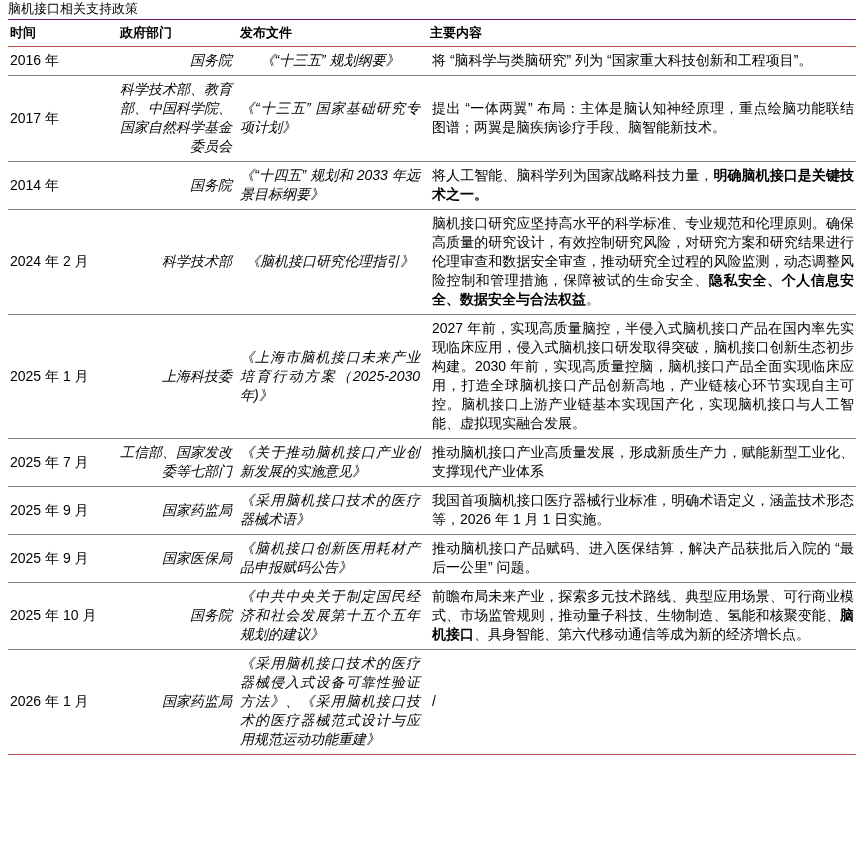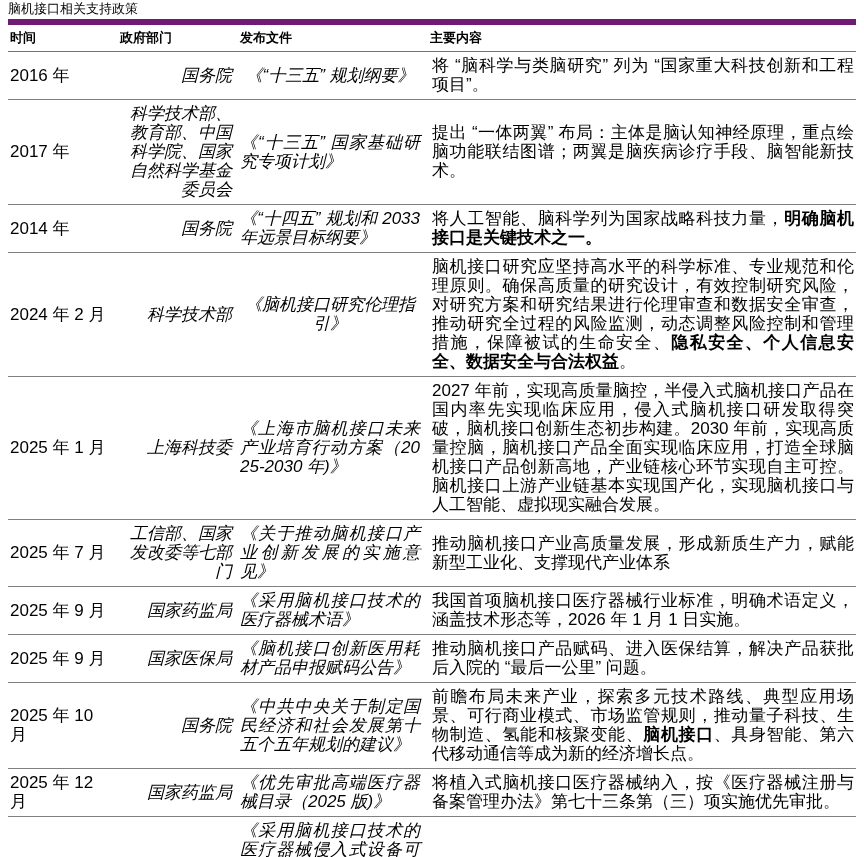--- a/index.html
+++ b/index.html
@@ -32,35 +32,35 @@
     border-collapse: collapse;
     table-layout: fixed;
     font-size: 12.5px;
   }
   table.policy col.c-time  { width: 110px; }
   table.policy col.c-dept  { width: 120px; }
   table.policy col.c-doc   { width: 190px; }
   table.policy col.c-main  { width: 428px; }
 
   thead tr.head-row th {
-    border-top: 6px solid #701a75;
+    border-top: 1px solid #701a75;
     border-bottom: 1px solid #c0504d;
     font-weight: bold;
     font-size: 13px;
     text-align: left;
     padding: 4px 4px 4px 2px;
     vertical-align: middle;
     line-height: 18px;
   }
   tbody tr td {
     border-bottom: 1px solid #808080;
     padding: 4px 6px 5px 2px;
     vertical-align: middle;
     line-height: 19px;
-    font-size: 17px;
+    font-size: 14px;
     word-break: break-all;
   }
   tbody tr:first-child td { border-top: none; }
   tbody tr.last-row td { border-bottom: 1.5px solid #c0504d; }
 
   td.cell-time  { text-align: left; padding-left: 2px; }
   td.cell-dept  { text-align: right; padding-left: 2px; font-style: italic; }
   td.cell-doc   { text-align: justify; text-align-last: left; padding-left: 2px; padding-right: 8px; font-style: italic;}
   td.cell-doc.center { text-align: center; text-align-last: center; }
   td.cell-main  { text-align: justify; text-align-last: left; padding-left: 4px; padding-right: 2px; }
@@ -142,26 +142,20 @@
           <td class="cell-dept">国家医保局</td>
           <td class="cell-doc">《脑机接口创新医用耗材产品申报赋码公告》</td>
           <td class="cell-main">推动脑机接口产品赋码、进入医保结算，解决产品获批后入院的 “最后一公里” 问题。</td>
         </tr>
         <tr>
           <td class="cell-time">2025 年 10 月</td>
           <td class="cell-dept">国务院</td>
           <td class="cell-doc">《中共中央关于制定国民经济和社会发展第十五个五年规划的建议》</td>
           <td class="cell-main"><span>前瞻布局未来产业，探索多元技术路线、典型应用场景、可行商业模式、市场监管规则，推动量子科技、生物制造、氢能和核聚变能、</span><span class="b">脑机接口</span><span>、具身智能、第六代移动通信等成为新的经济增长点。</span></td>
         </tr>
-        <tr>
-          <td class="cell-time">2025 年 12 月</td>
-          <td class="cell-dept">国家药监局</td>
-          <td class="cell-doc">《优先审批高端医疗器械目录（2025 版)》</td>
-          <td class="cell-main">将植入式脑机接口医疗器械纳入，按《医疗器械注册与备案管理办法》第七十三条第（三）项实施优先审批。</td>
-        </tr>
         <tr class="last-row">
           <td class="cell-time">2026 年 1 月</td>
           <td class="cell-dept">国家药监局</td>
           <td class="cell-doc">《采用脑机接口技术的医疗器械侵入式设备可靠性验证方法》、《采用脑机接口技术的医疗器械范式设计与应用规范运动功能重建》</td>
           <td class="cell-main slash">/</td>
         </tr>
       </tbody>
   </table>
 
 </div>

